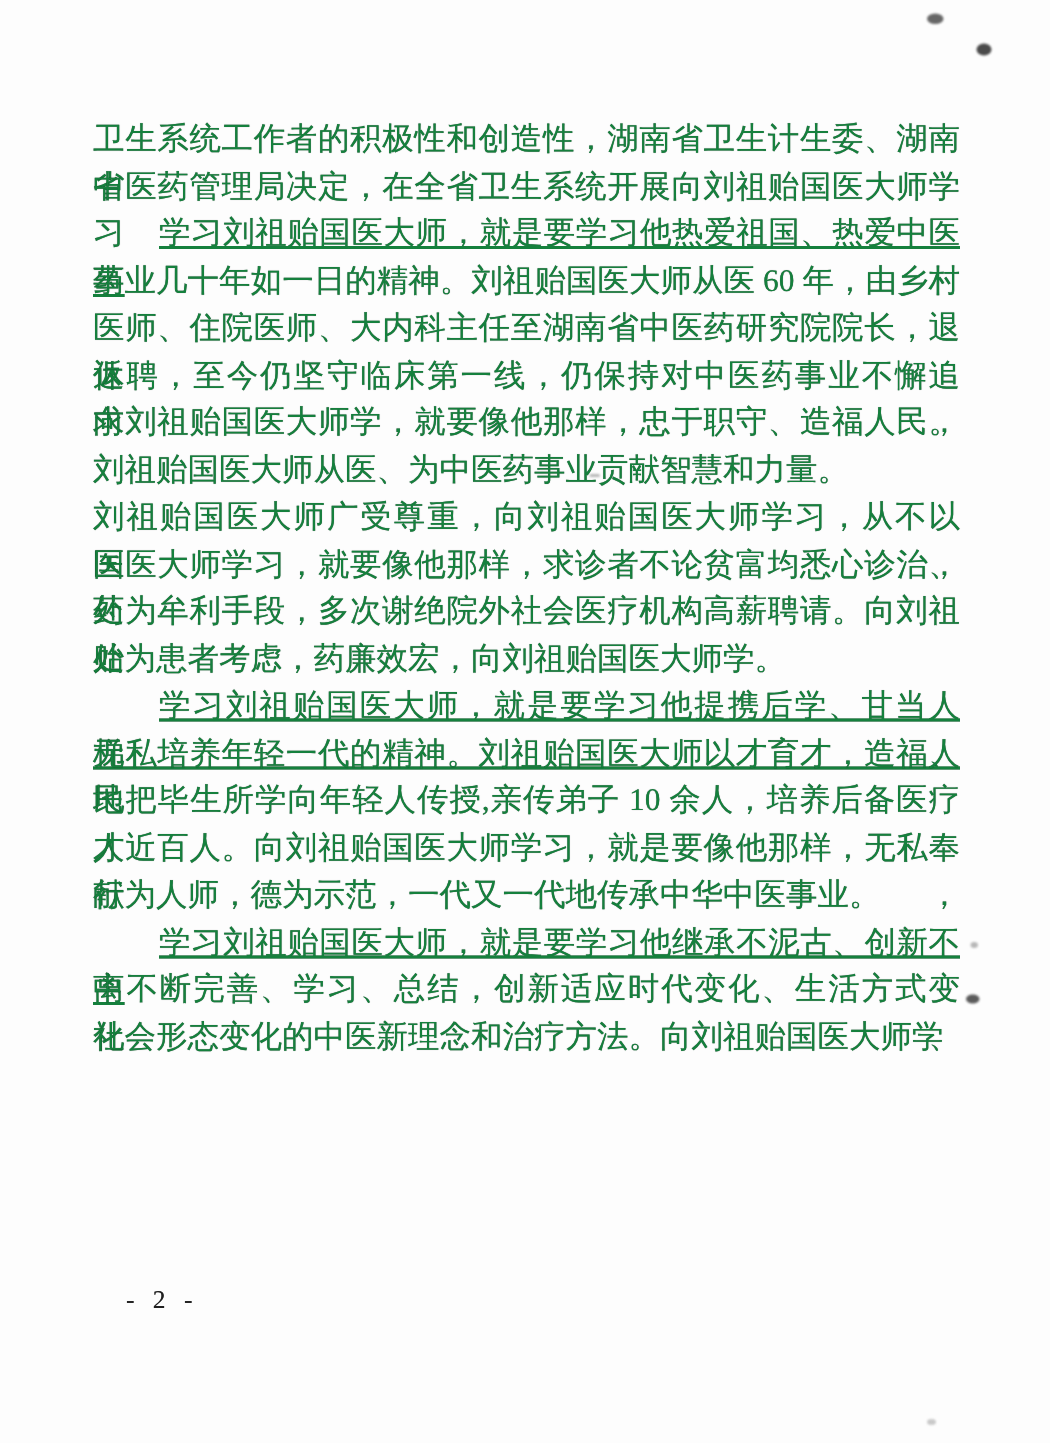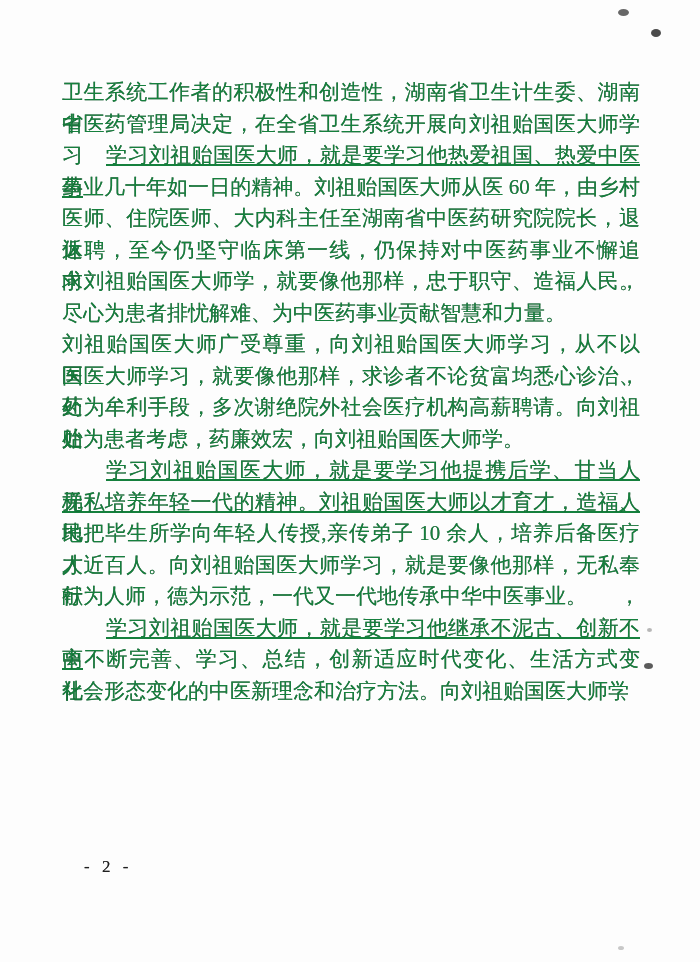--- a/index.html
+++ b/index.html
@@ -59,21 +59,21 @@
   <div class="text-block">
 
     <p class="ln fill">卫生系统工作者的积极性和创造性，湖南省卫生计生委、湖南省</p>
     <p class="ln fill">中医药管理局决定，在全省卫生系统开展向刘祖贻国医大师学习</p>
 
     <p class="ln fill ind">学习刘祖贻国医大师，就是要学习他热爱祖国、热爱中医药</p>
     <p class="ln fill">事业几十年如一日的精神。刘祖贻国医大师从医 60 年，由乡村</p>
     <p class="ln fill">医师、住院医师、大内科主任至湖南省中医药研究院院长，退休</p>
     <p class="ln fill">返聘，至今仍坚守临床第一线，仍保持对中医药事业不懈追求。</p>
     <p class="ln fill">向刘祖贻国医大师学，就要像他那样，忠于职守、造福人民，</p>
-    <p class="ln">尽心为患者排忧解难、为中医药事业贡献智慧和力量。</p>
+    <p class="ln">刘祖贻国医大师从医、为中医药事业贡献智慧和力量。</p>
 
     <p class="ln fill">刘祖贻国医大师广受尊重，向刘祖贻国医大师学习，从不以医、</p>
     <p class="ln fill">国医大师学习，就要像他那样，求诊者不论贫富均悉心诊治，处</p>
     <p class="ln fill">药为牟利手段，多次谢绝院外社会医疗机构高薪聘请。向刘祖贻</p>
     <p class="ln">处为患者考虑，药廉效宏，向刘祖贻国医大师学。</p>
 
     <p class="ln fill ind">学习刘祖贻国医大师，就是要学习他提携后学、甘当人梯、</p>
     <p class="ln fill">无私培养年轻一代的精神。刘祖贻国医大师以才育才，造福人民</p>
     <p class="ln fill">地把毕生所学向年轻人传授,亲传弟子 10 余人，培养后备医疗人</p>
     <p class="ln fill">才近百人。向刘祖贻国医大师学习，就是要像他那样，无私奉献，</p>

